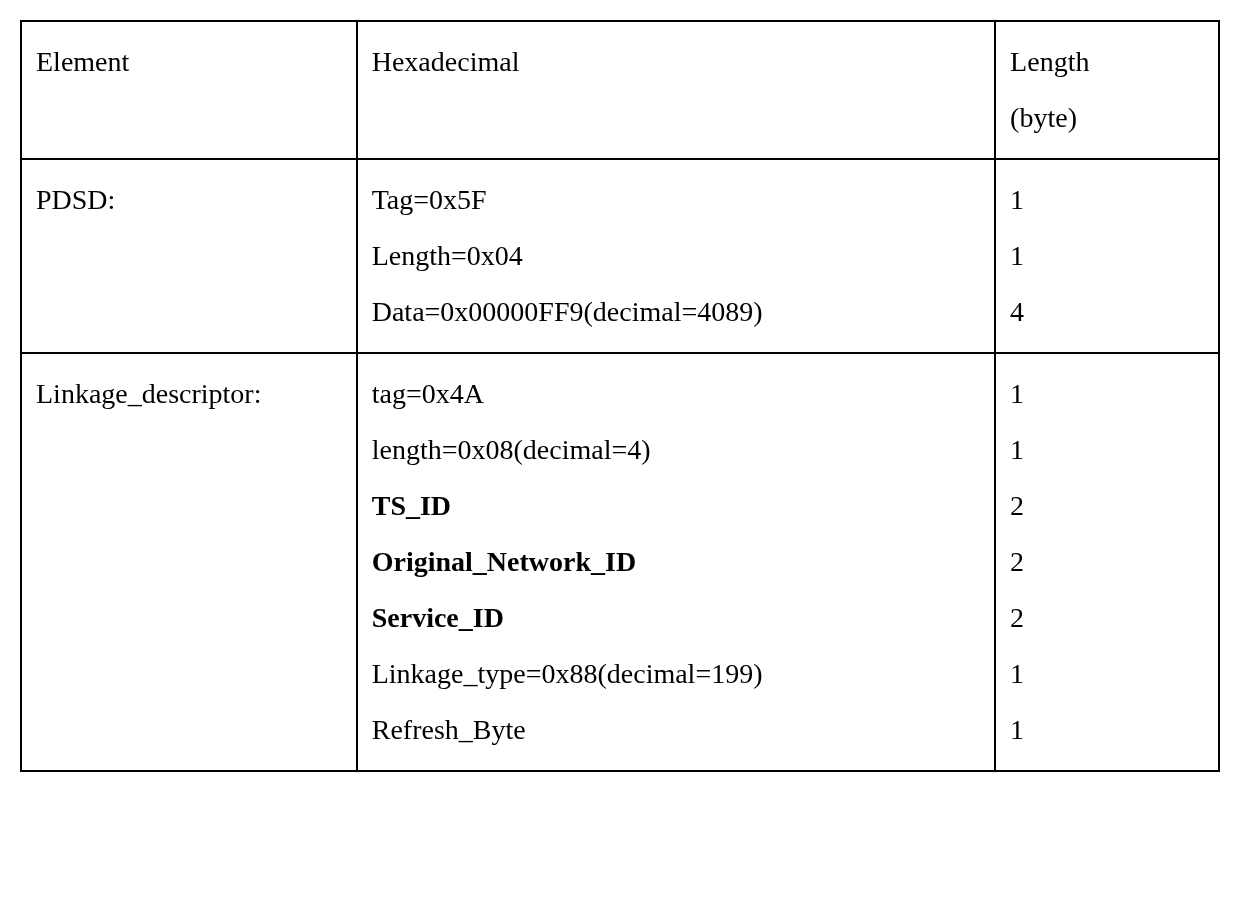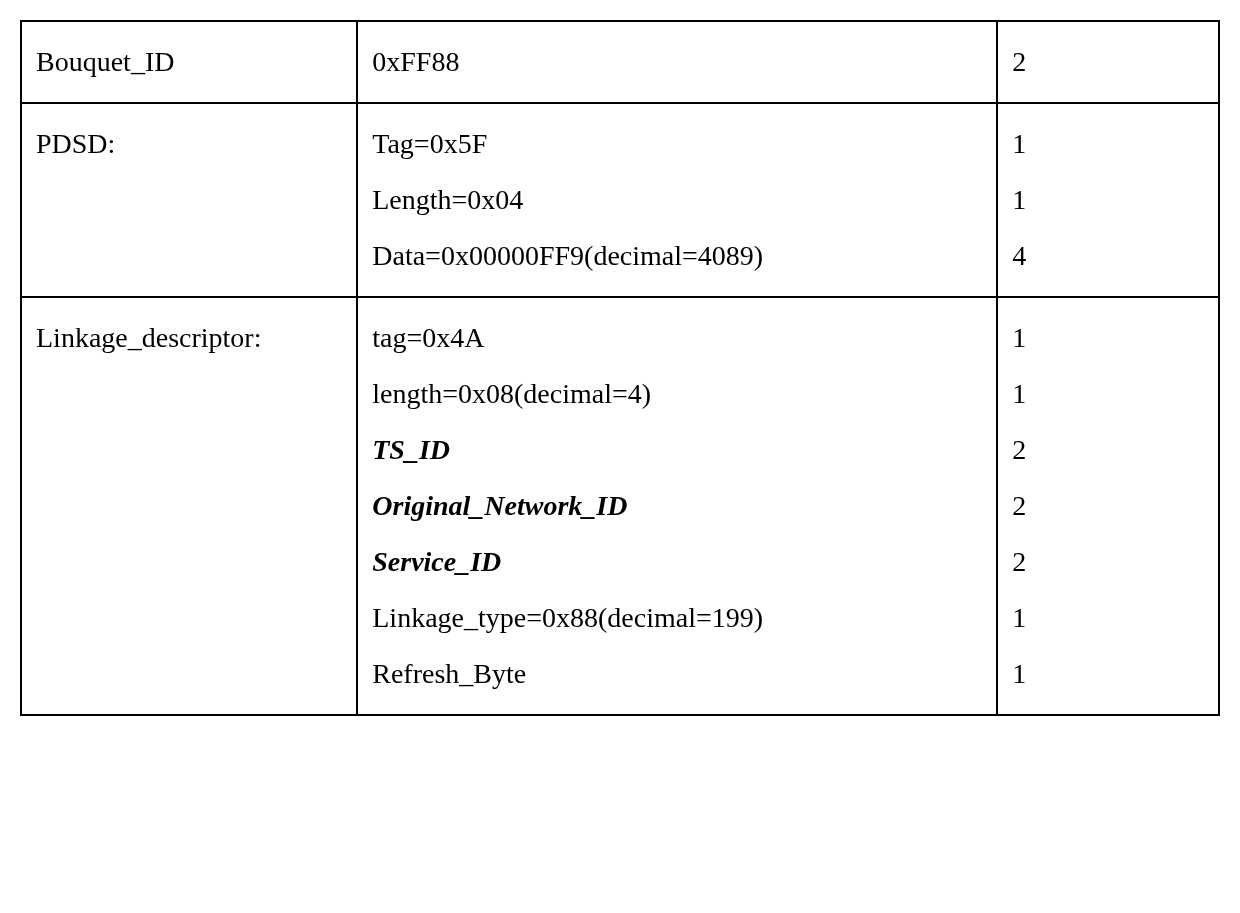--- a/index.html
+++ b/index.html
@@ -17,37 +17,36 @@
     td {
       border: 2px solid #000000;
       padding: 12px 14px;
       vertical-align: top;
       line-height: 2.0;
     }
     .col1 { width: 310px; }
     .col2 { width: 620px; }
     .col3 { width: 200px; }
     .line { display: block; }
-    .bold { font-weight: bold; font-style: italic; }
+    .bold { font-weight: bold; }
   </style>
 </head>
 <body>
 
 <table>
   <tbody>
-
-  <tr>
-    <td class="col1">Bouquet_ID</td>
-    <td class="col2">
-      <span class="line">0xFF88</span>
-    </td>
+      <tr>
+    <td class="col1">Element</td>
+    <td class="col2">Hexadecimal</td>
     <td class="col3">
-      <span class="line">2</span>
+      <span class="line">Length</span>
+      <span class="line">(byte)</span>
     </td>
   </tr>
+
 
   <tr>
     <td class="col1">PDSD:</td>
     <td class="col2">
       <span class="line">Tag=0x5F</span>
       <span class="line">Length=0x04</span>
       <span class="line">Data=0x00000FF9(decimal=4089)</span>
     </td>
     <td class="col3">
       <span class="line">1</span>

